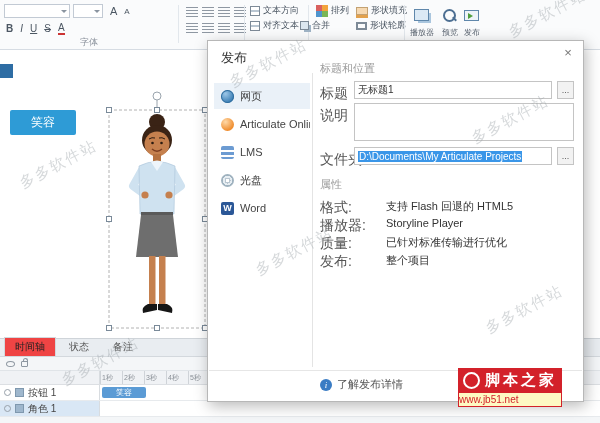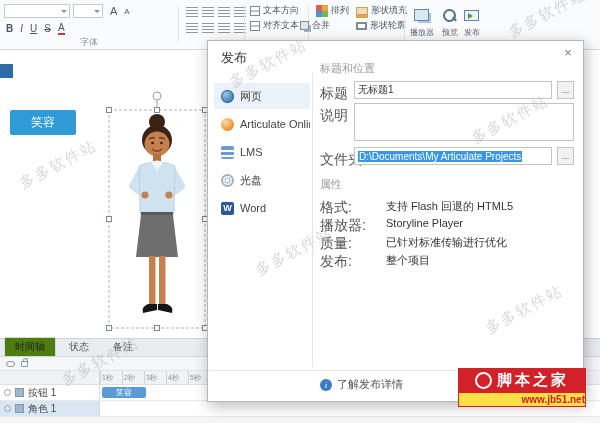--- a/index.html
+++ b/index.html
@@ -60,42 +60,42 @@
   .p-label{position:absolute;left:112px;font-size:14px;color:#555}
   .p-value{position:absolute;left:178px;font-size:11px;color:#333;white-space:nowrap}
   .dlg-footer-line{position:absolute;left:1px;right:1px;bottom:30px;border-top:1px solid #e6e6e6}
   .info-link{position:absolute;left:112px;bottom:9px;display:flex;gap:5px;align-items:center;font-size:11px;color:#555;cursor:pointer}
   .info-i{width:12px;height:12px;border-radius:50%;background:#3a7cc4;color:#fff;font-size:9px;display:flex;align-items:center;justify-content:center;font-family:"Liberation Serif",serif;font-style:italic;flex:none}
 
   
   #timeline{position:absolute;left:0;bottom:0;width:600px;height:85px;background:#f4f6f8;border-top:1px solid #cfd4d9;z-index:1}
   .tl-tabs{position:absolute;left:0;top:0;width:100%;height:18px;background:#e9edf1;border-bottom:1px solid #d3d8dd;display:flex;align-items:flex-end;padding-left:4px;gap:2px}
   .tl-tab{font-size:10px;color:#555;padding:2px 10px;border:1px solid transparent;border-bottom:none;cursor:pointer}
-  .tl-tab.active{background:#4d7c0f;border-color:#d3d8dd;color:#222}
+  .tl-tab.active{background:#ef4444;border-color:#d3d8dd;color:#222}
   .tl-tools{position:absolute;left:0;top:18px;width:100%;height:14px;border-bottom:1px solid #e0e4e8;display:flex;align-items:center;gap:6px;padding-left:6px}
   .mini-eye{width:9px;height:6px;border:1px solid #8d97a1;border-radius:50%}
   .mini-lock{width:7px;height:6px;border:1px solid #8d97a1;border-radius:1px;position:relative}
   .mini-lock:before{content:"";position:absolute;left:1px;top:-4px;width:3px;height:3px;border:1px solid #8d97a1;border-bottom:none;border-radius:3px 3px 0 0}
   .tl-ruler{position:absolute;left:0;top:32px;height:14px;width:100%;border-bottom:1px solid #dcdfe3;display:flex;background:#f0f2f5}
   .ruler-left{width:100px;border-right:1px solid #d8dce0;flex:none}
   .tick{width:22px;flex:none;font-size:7px;color:#8a9097;border-left:1px solid #cfd3d8;padding-left:1px;line-height:14px;overflow:hidden}
   .tl-row{position:absolute;left:0;height:16px;width:100%;background:#fff;border-bottom:1px solid #e7eaed;display:flex}
   .row-left{width:100px;border-right:1px solid #d8dce0;display:flex;align-items:center;gap:4px;padding-left:4px;font-size:10px;color:#444;flex:none}
   .tl-row.selected .row-left{background:#d9e7f5}
   .row-track{position:relative;flex:1}
   .tl-bar{position:absolute;left:2px;top:2px;width:44px;height:11px;background:#5b9bd5;border-radius:2px;color:#fff;font-size:8px;display:flex;align-items:center;justify-content:center;cursor:pointer}
   .eye{width:7px;height:7px;border:1px solid #98a1aa;border-radius:50%;flex:none}
   .objicon{width:9px;height:9px;background:#9fb7cd;border:1px solid #7f98ae;flex:none}
 
   
   .wm{position:absolute;color:rgba(158,164,170,.42);font-size:15px;letter-spacing:2px;transform:rotate(-28deg);white-space:nowrap;z-index:20;pointer-events:none}
-  #jb51{position:absolute;left:458px;top:368px;width:128px;z-index:30;text-align:right}
+  #jb51{position:absolute;left:458px;top:368px;width:104px;z-index:30;text-align:left}
   .jb-top{background:#d3212a;color:#fff;font-size:15px;font-weight:bold;letter-spacing:3px;padding:3px 0;display:flex;align-items:center;justify-content:center;gap:5px}
   .jb-badge{width:17px;height:17px;border-radius:50%;border:2px solid #fff;background:#d3212a;flex:none}
-  .jb-bottom{background:#fde047;border:1px solid #d3212a;border-top:none;color:#d3212a;font-size:10px;font-weight:bold;padding:1px 0}
+  .jb-bottom{background:#fef9c3;border:1px solid #d3212a;border-top:none;color:#d3212a;font-size:10px;font-weight:normal;padding:1px 0}
 </style>
 </head>
 <body>
 
 <div id="stage">
 
   <div id="ribbon">
     <span class="combo" style="left:4px;top:4px;width:66px"></span>
     <span class="combo" style="left:73px;top:4px;width:30px"></span>
     <div class="fmt-row" style="left:110px;top:4px">

